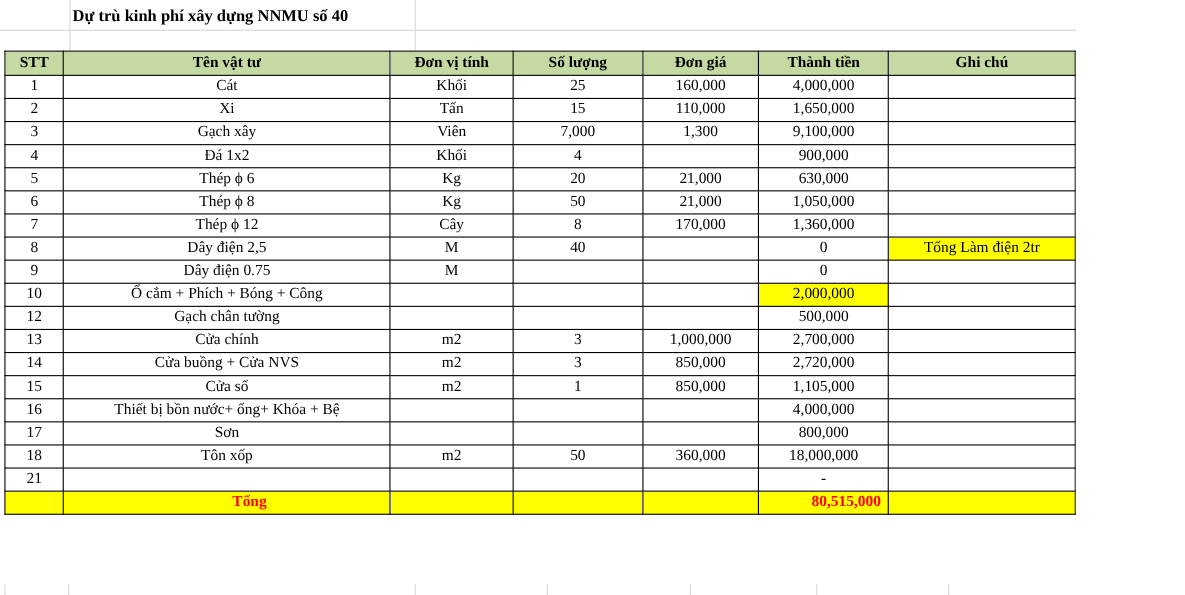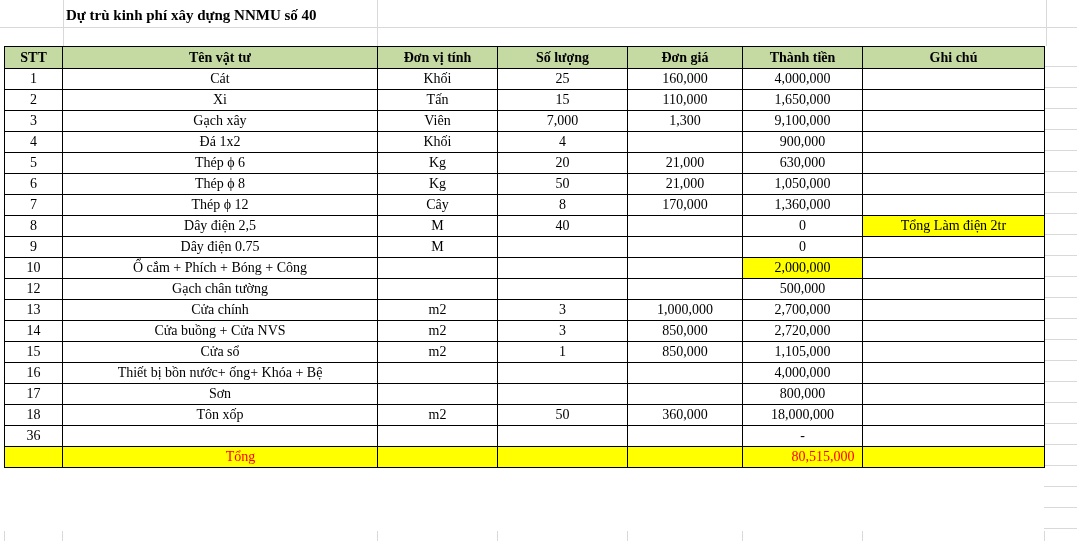--- a/index.html
+++ b/index.html
@@ -1,17 +1,17 @@
 <!DOCTYPE html>
 <html style="--header-bg: #C5D9A3; --hl: #FFFF00; --total-color: #FF0000;"><head>
 <meta charset="utf-8">
 <style>
   html,body { margin:0; padding:0; background:#fff; }
   .screen {
-    position:relative; width:1077px; height:541px;
+    position:relative; width:978px; height:541px;
     background:#ffffff; overflow:hidden;
     font-family:"Liberation Serif","DejaVu Serif",serif;
   }
   
   .gl { position:absolute; background:#d9d9d9; }
   .gl-right-rows {
     position:absolute; left:1044px; top:46px; width:33px; height:495px;
     background:repeating-linear-gradient(to bottom,#ffffff 0px,#ffffff 20px,#d9d9d9 20px,#d9d9d9 21px);
   }
   .title {
@@ -33,21 +33,21 @@
     border:1px solid #000; padding:0 2px;
     height:20px; line-height:20px;
     font-size:14px; text-align:center;
     white-space:nowrap; overflow:hidden; color:#000;
   }
   table.cost thead th {
     background:var(--header-bg,#C5D9A3); font-weight:bold; height:21px; line-height:21px;
   }
   td.hl { background:var(--hl,#FFFF00); }
   tr.total-row td { background:var(--hl,#FFFF00); }
-  tr.total-row td.red { color:var(--total-color,#FF0000); font-weight:normal;padding-left:43px; }
+  tr.total-row td.red { color:var(--total-color,#FF0000); font-weight:bold;padding-left:43px; }
 </style>
 </head>
 <body>
 
 <div class="screen">
 
   <div class="gl" style="left:63px; top:0; width:1px; height:46px;"></div>
   <div class="gl" style="left:377px; top:0; width:1px; height:46px;"></div>
   <div class="gl" style="left:0; top:27px; width:1077px; height:1px;"></div>
   <div class="gl" style="left:1046px; top:0; width:1px; height:541px;"></div>
@@ -232,21 +232,21 @@
         <tr>
           <td>18</td>
           <td>Tôn xốp</td>
           <td>m2</td>
           <td>50</td>
           <td>360,000</td>
           <td>18,000,000</td>
           <td></td>
         </tr>
         <tr>
-          <td>36</td>
+          <td>21</td>
           <td></td>
           <td></td>
           <td></td>
           <td></td>
           <td>-</td>
           <td></td>
         </tr>
       </tbody>
     <tfoot>
       <tr class="total-row">

